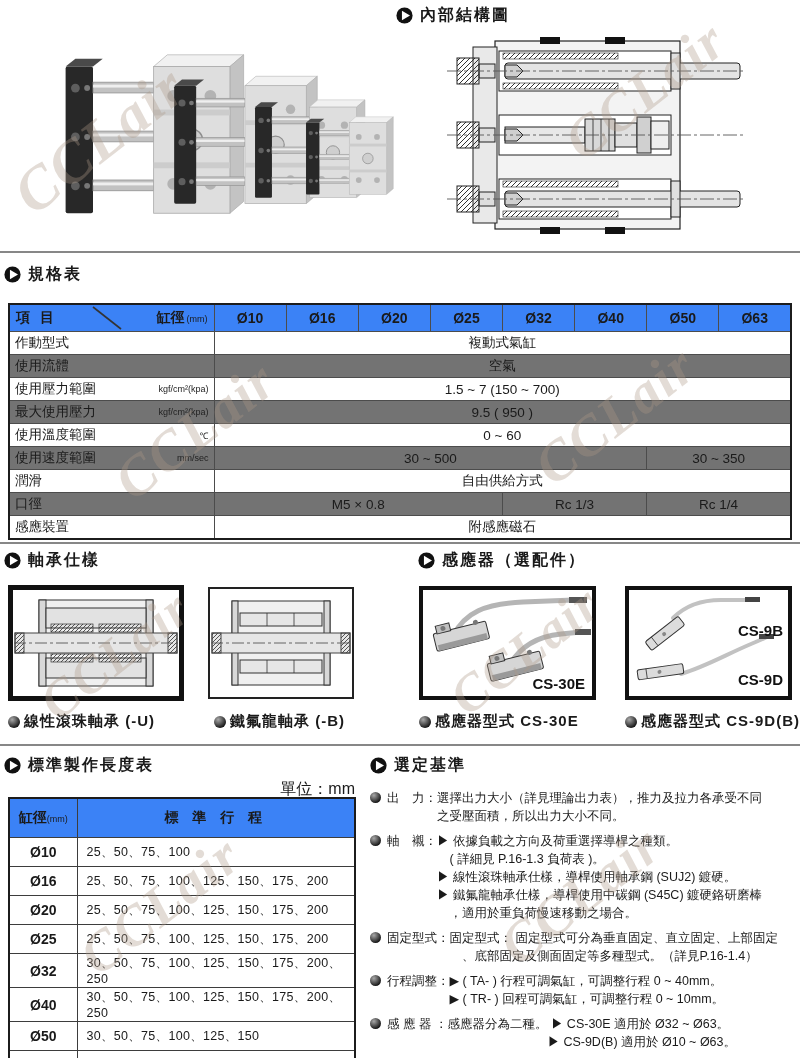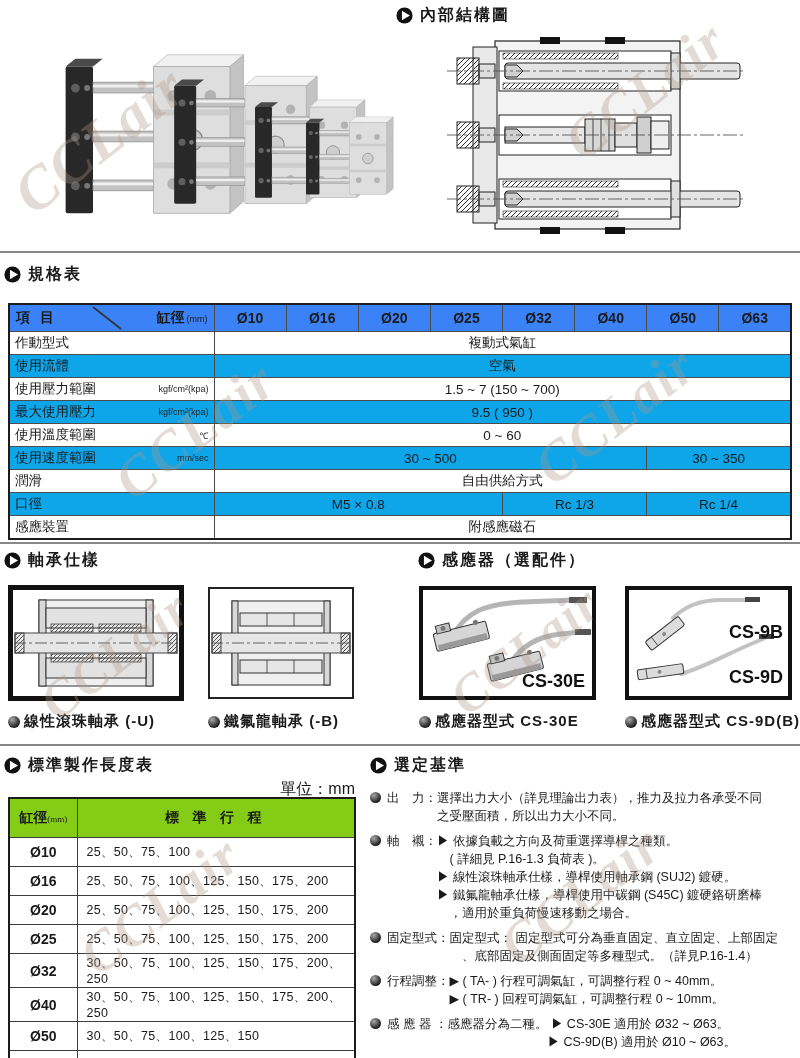--- a/index.html
+++ b/index.html
@@ -14,40 +14,40 @@
   .sec-title{position:absolute;display:flex;align-items:center;gap:7px;z-index:2;
       font-size:16px;font-weight:600;letter-spacing:2px;}
   .sec-title svg{width:17px;height:17px;flex:0 0 17px;}
   .hr{position:absolute;left:0;right:0;height:2px;background:#878787;z-index:1;}
   
   table.spec{position:absolute;left:8px;top:303px;width:784px;z-index:2;
       border-collapse:collapse;table-layout:fixed;font-size:13.5px;border:2px solid #1c1c1c;}
   .spec th,.spec td{border:1px solid #4c4c4c;padding:0 5px;height:22px;background:#fff;}
   .spec thead th{height:26px;background:#3b82f6;font-size:14px;font-weight:bold;}
   .spec td.val{text-align:center;}
-  .spec tr.alt td{background:#0ea5e9;}
+  .spec tr.alt td{background:#737373;}
   .labwrap{display:flex;justify-content:space-between;align-items:center;}
   .labwrap .unit{font-size:9px;color:#222;}
   th.corner{padding:0 6px;}
   .cornerwrap{display:flex;justify-content:space-between;align-items:center;font-weight:bold;}
   .cornerwrap .ci{letter-spacing:3px;}
   .cornerwrap .diag{width:30px;height:24px;}
   .cornerwrap .cb small{font-size:9px;font-weight:normal;margin-left:2px;}
   
   .imgbox{position:absolute;background:#fff;z-index:2;}
-  .box-label{position:absolute;font-size:18px;font-weight:600;color:#111;z-index:3;}
+  .box-label{position:absolute;font-size:15px;font-weight:600;color:#111;z-index:3;}
   .caption{position:absolute;display:flex;align-items:center;gap:4px;z-index:2;
       font-size:15px;font-weight:600;letter-spacing:1px;}
   .sphere{width:12px;height:12px;border-radius:50%;flex:0 0 12px;
       background:radial-gradient(circle at 35% 30%, #a8a8a8, #141414 75%);}
   
   table.stroke{position:absolute;left:8px;top:797px;width:348px;z-index:2;
       border-collapse:collapse;table-layout:fixed;border:2px solid #1c1c1c;}
   .stroke th,.stroke td{border:1px solid #3d3d3d;background:#fff;}
-  .stroke thead th{height:36px;background:#84cc16;font-size:14px;font-family:Liberation Serif, serif;}
+  .stroke thead th{height:36px;background:#3b82f6;font-size:14px;}
   .stroke th.bh small{font-size:9px;font-weight:normal;}
   .stroke th.sh{letter-spacing:5px;}
   .stroke td.bore{height:26px;text-align:center;font-weight:bold;font-size:14px;}
   .stroke td.strokes{padding-left:9px;font-size:12.5px;letter-spacing:0.3px;}
   .unit-note{position:absolute;left:8px;top:779px;width:347px;text-align:right;
       font-size:16px;z-index:2;}
   
   .criteria{position:absolute;left:370px;top:789px;width:430px;z-index:2;
       display:flex;flex-direction:column;gap:7px;font-size:12.5px;line-height:18px;}
   .citem{display:flex;justify-content:center;}
@@ -400,21 +400,21 @@
       </g>
     </svg>
     <span class="box-label" style="right:5px;top:32px">CS-9B</span>
     <span class="box-label" style="right:5px;bottom:8px">CS-9D</span>
   </div>
 
   <div class="caption" style="left:8px;top:712px">
     <span class="sphere"></span>
     <span>線性滾珠軸承 (-U)</span>
   </div>
-  <div class="caption" style="left:208px;top:712px">
+  <div class="caption" style="left:214px;top:712px">
     <span class="sphere"></span>
     <span>鐵氟龍軸承 (-B)</span>
   </div>
   <div class="caption" style="left:419px;top:712px">
     <span class="sphere"></span>
     <span>感應器型式 CS-30E</span>
   </div>
   <div class="caption" style="left:625px;top:712px">
     <span class="sphere"></span>
     <span>感應器型式 CS-9D(B)</span>

